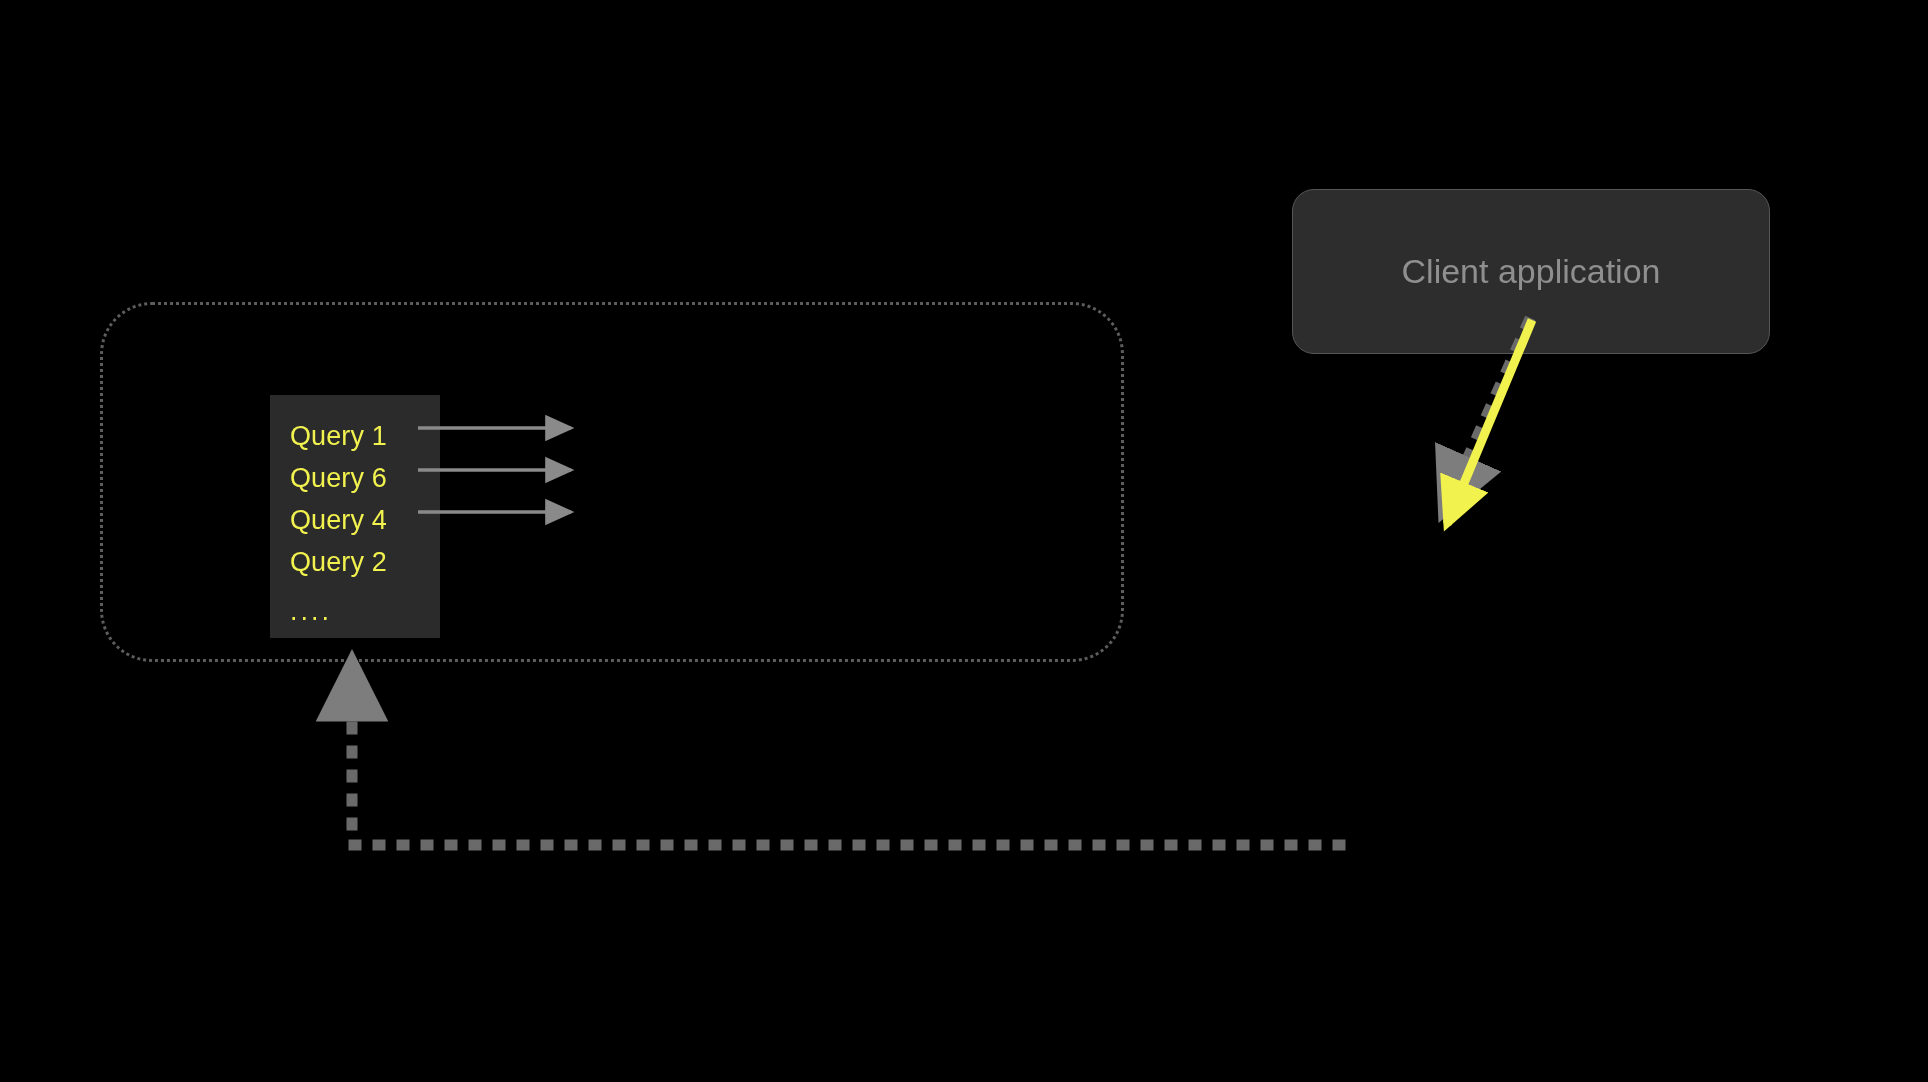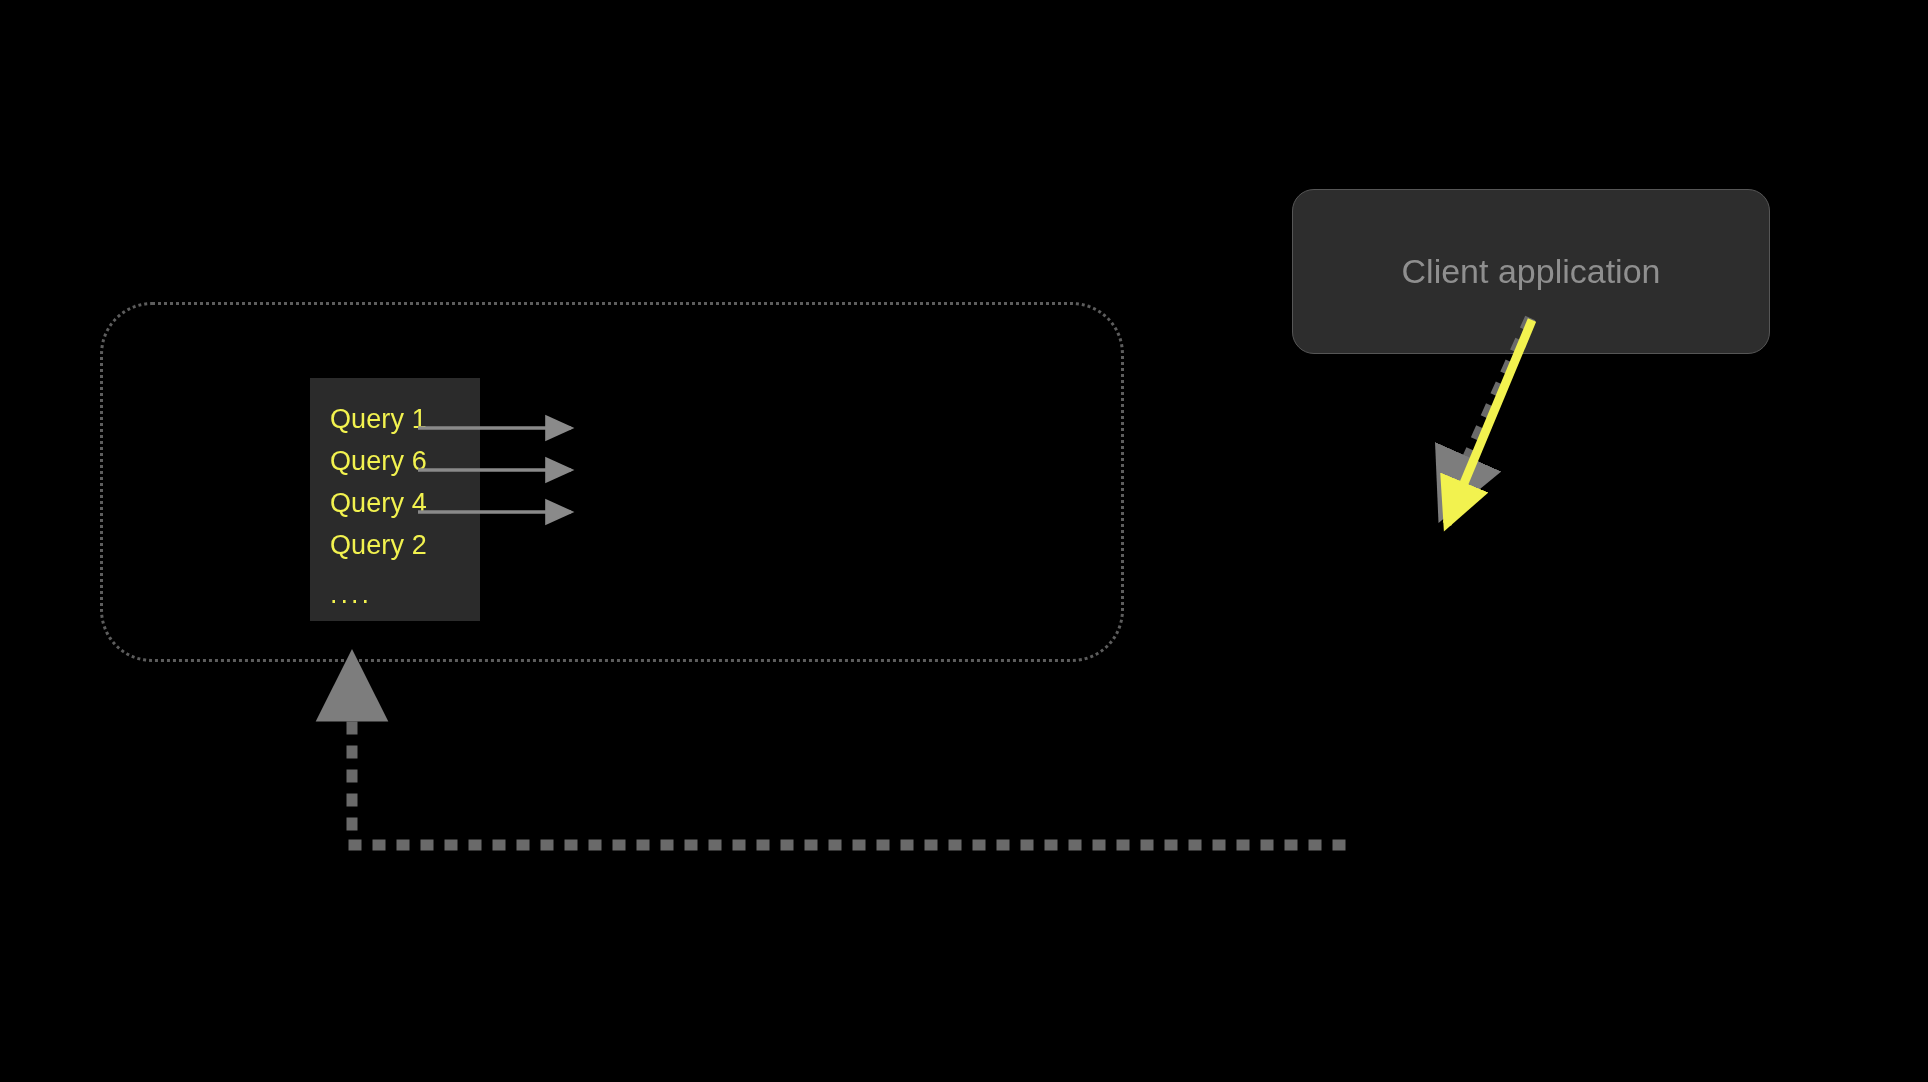--- a/index.html
+++ b/index.html
@@ -41,28 +41,27 @@
     height: 360px;
     border: 3px dotted #5d5d5d;
     border-radius: 52px;
     box-sizing: border-box;
     z-index: 1;
   }
 
   
   #query-list {
     left: 270px;
-    top: 378px;
+    top: 395px;
     width: 170px;
     height: 243px;
     background: #2b2b2b;
     z-index: 3;
     box-sizing: border-box;
     padding: 20px 0 4px 20px;
-    margin-left: 40px;
   }
   .query-item {
     color: #f2f24f;
     font-size: 27px;
     line-height: 42px;
     letter-spacing: 0.1px;
     white-space: nowrap;
   }
   .query-item.ellipsis {
     letter-spacing: 3px;

